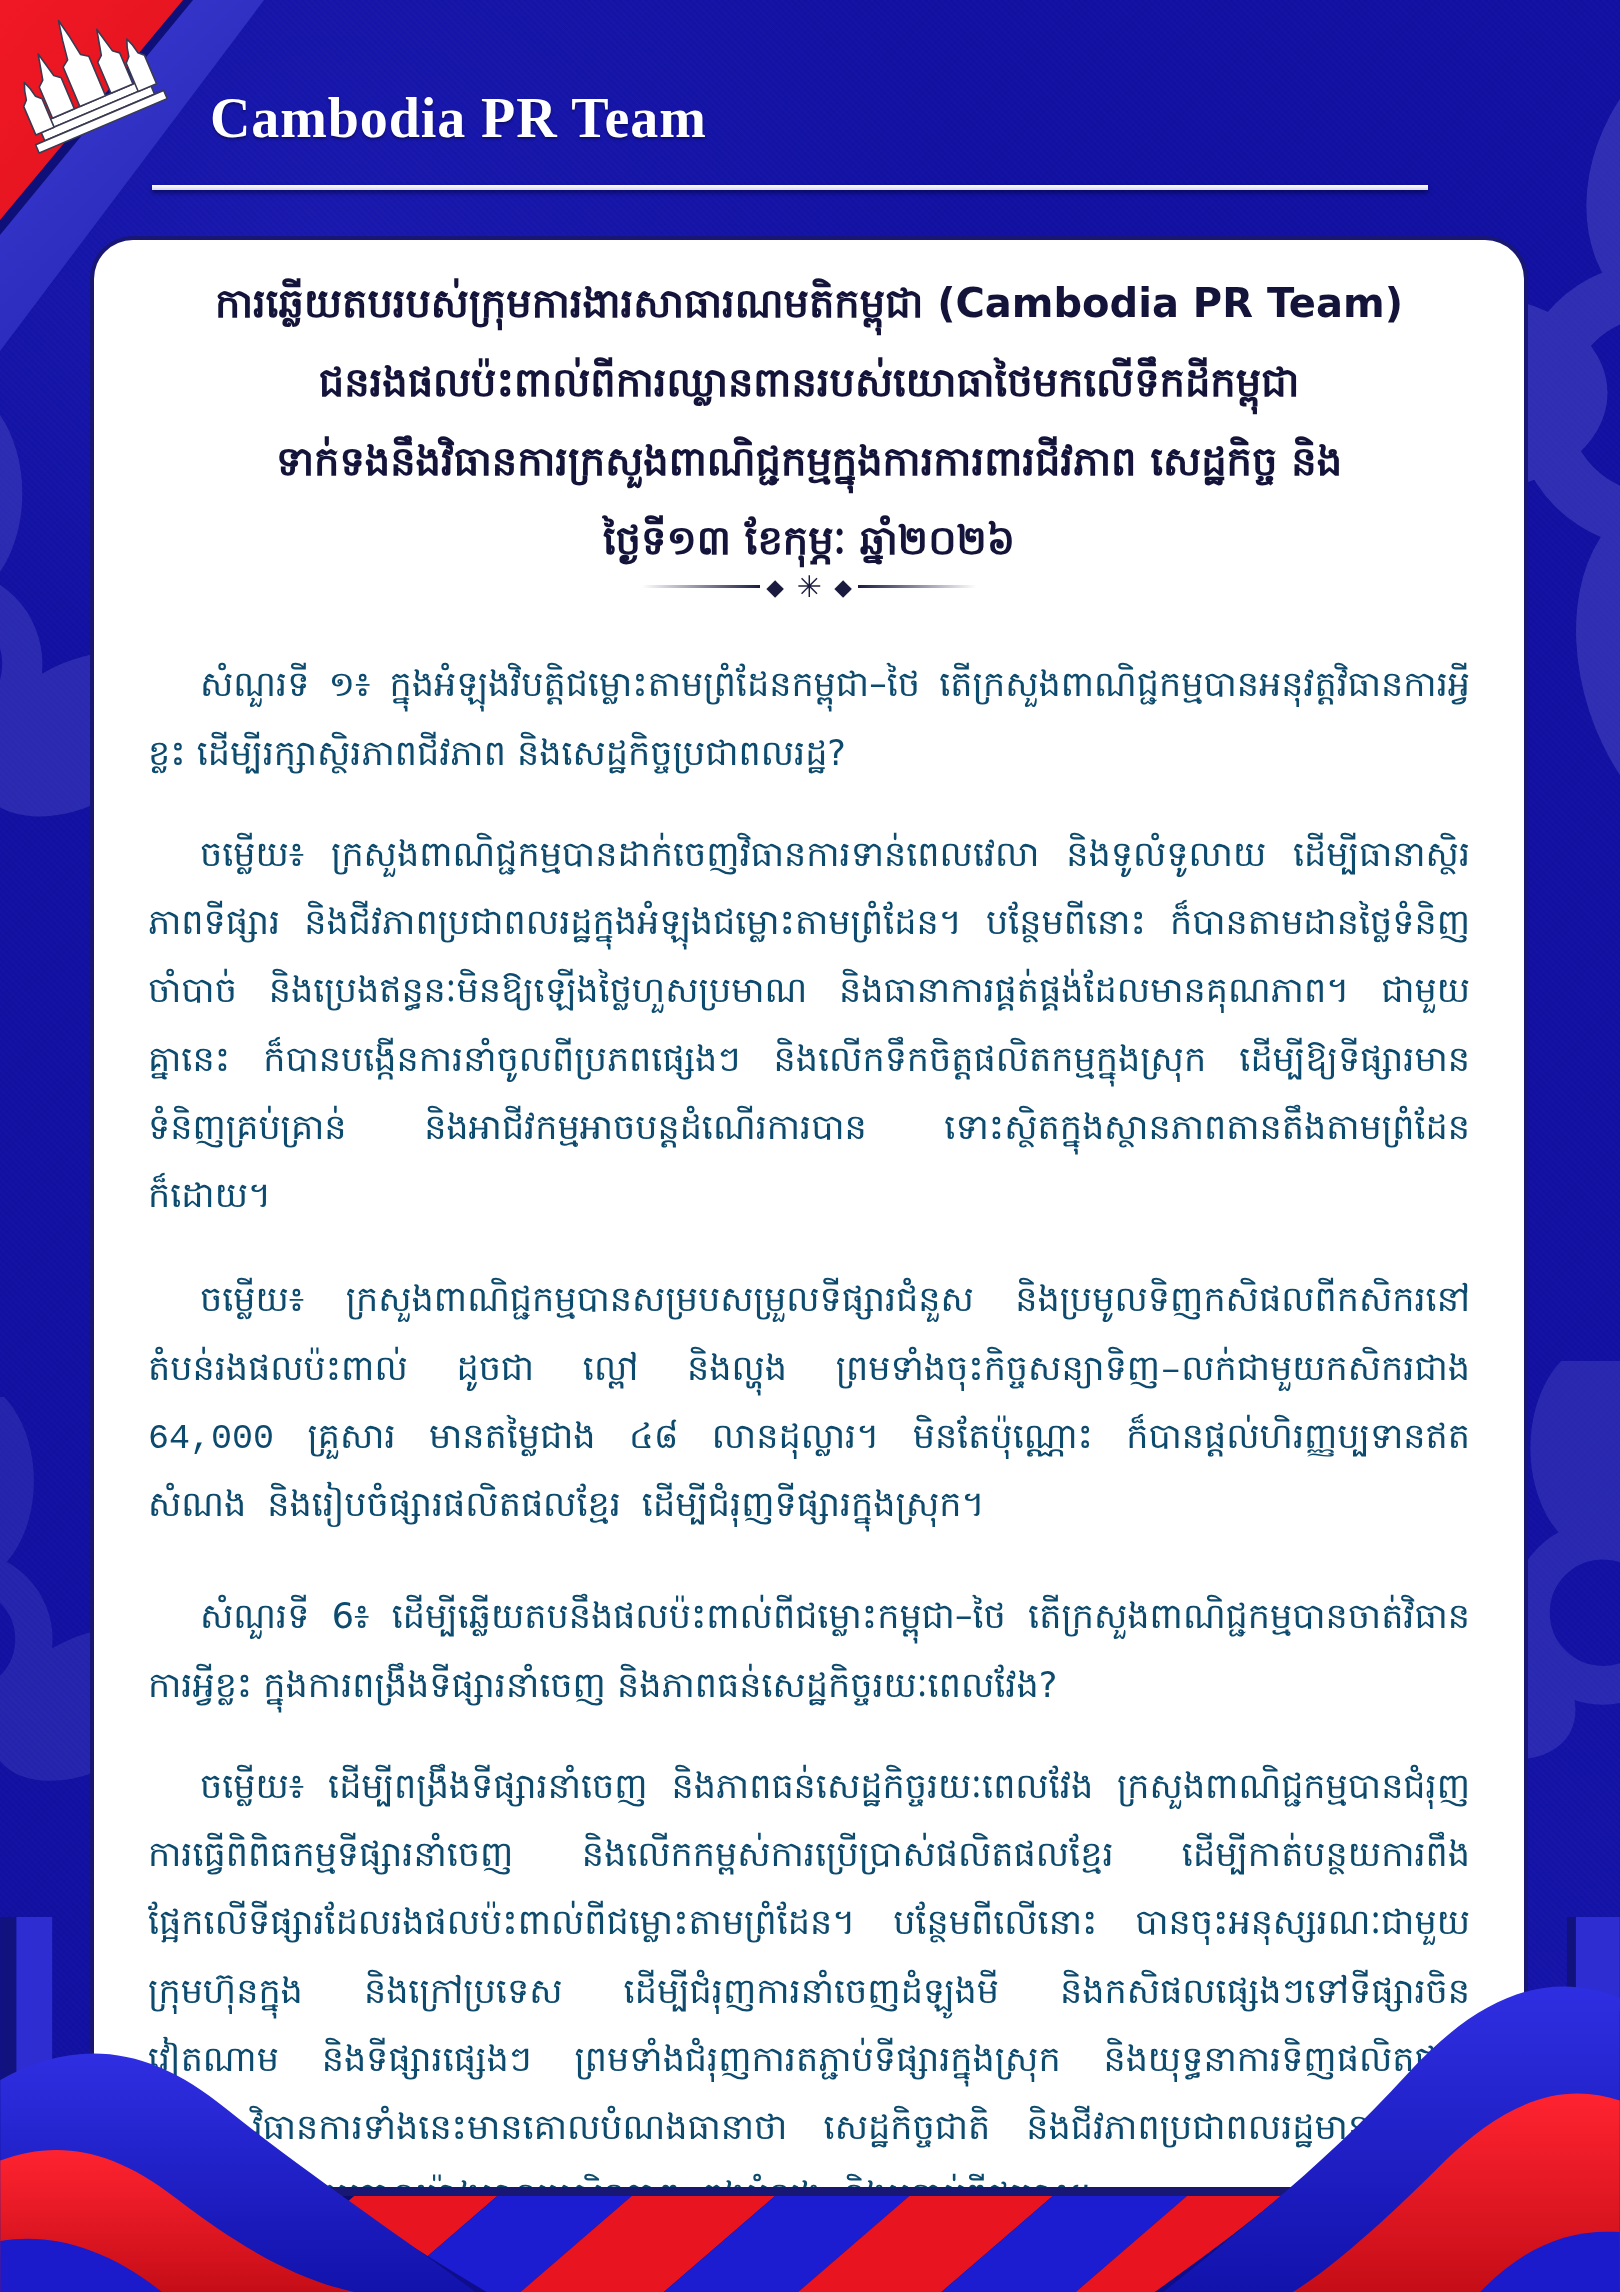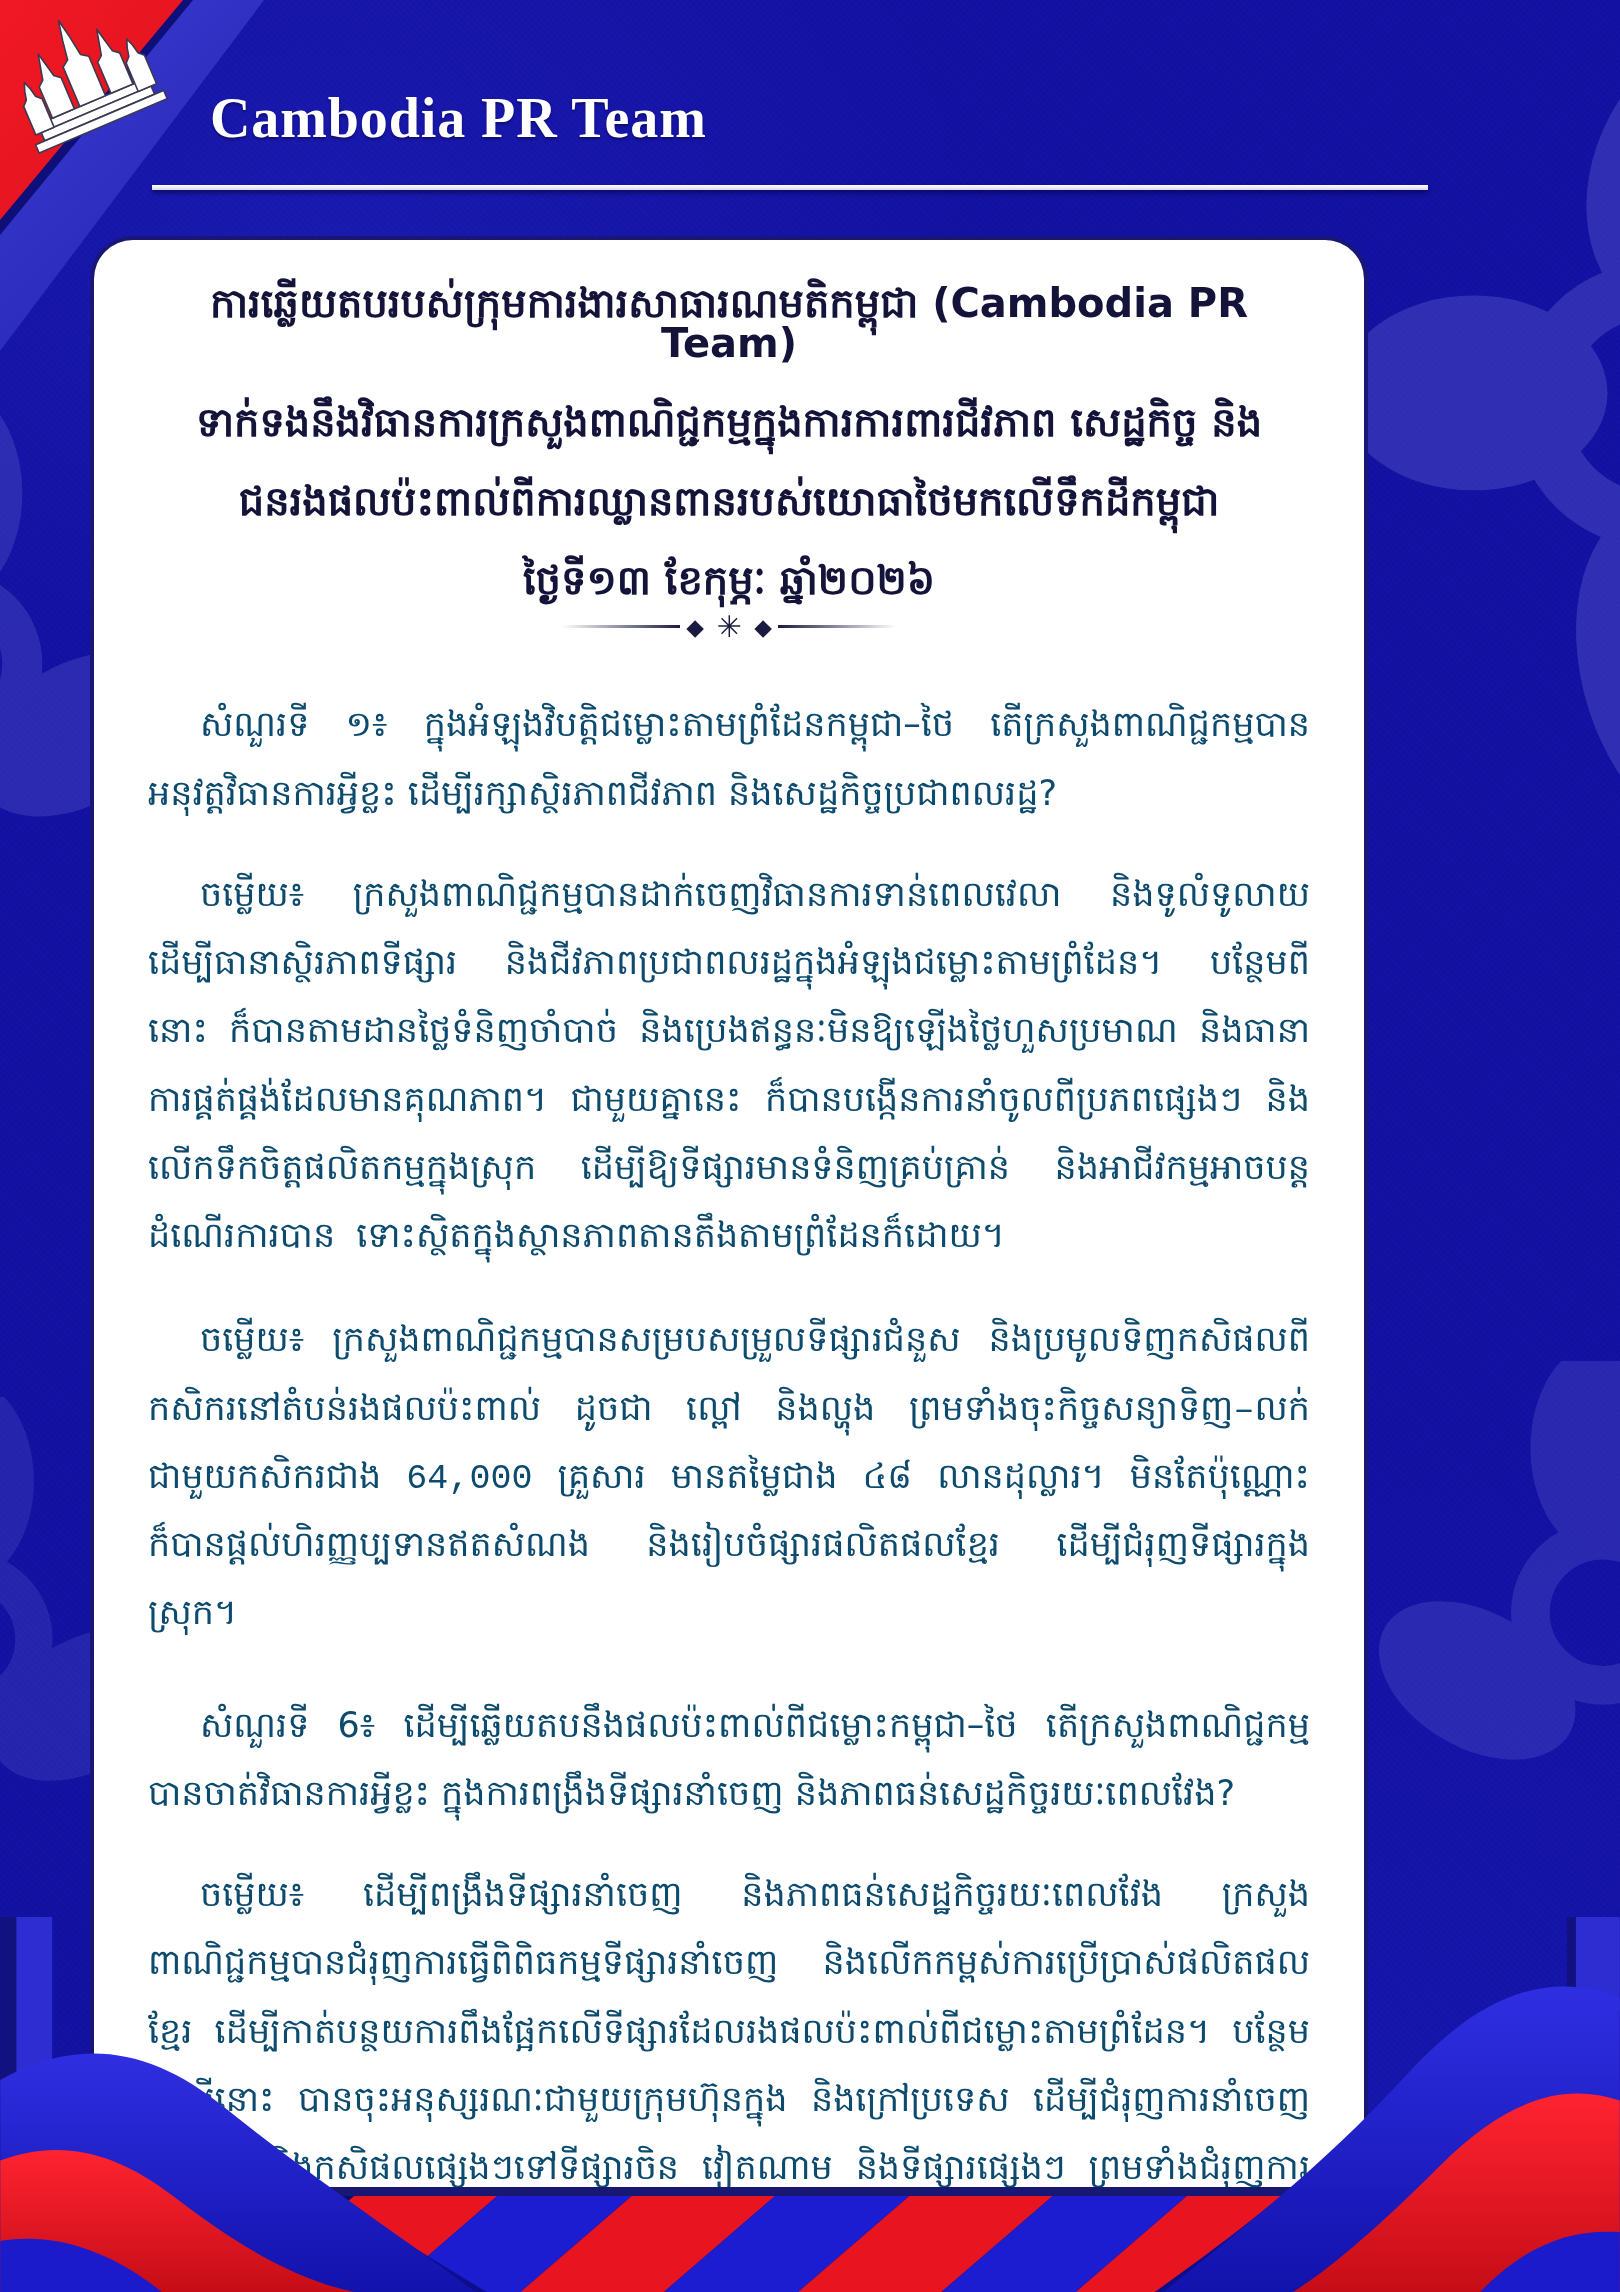--- a/index.html
+++ b/index.html
@@ -34,21 +34,21 @@
     background:linear-gradient(135deg,#3c3cd2,#1a1aa8);
     clip-path:polygon(0 0,264px 0,0 351px);}
   .flag-band-edge{position:absolute;inset:0;background:#0f0f7a;
     clip-path:polygon(0 0,193px 0,0 235px);}
   .flag-red{position:absolute;inset:0;
     background:linear-gradient(130deg,#f01824,#cf0f1a);
     clip-path:polygon(0 0,183px 0,0 220px);}
   .angkor{position:absolute;left:9px;top:10.7px;width:159px;transform:rotate(-23deg);transform-origin:40% 60%;}
   
   .card{
-    position:absolute;left:90px;top:236px;width:1278px;height:1960px;z-index:2;
+    position:absolute;left:90px;top:236px;width:1438px;height:1960px;z-index:2;
     background:#ffffff;border:4.5px solid #181874;border-bottom-width:9px;
     border-radius:43px;box-sizing:border-box;
     padding:43px 54px 21.5px 54px;
     display:flex;flex-direction:column;overflow:hidden;}
   .doc-title{color:#14143a;font-weight:700;text-align:center;
     font-size:40px;line-height:1.0;}
   .doc-title .tline{margin:0 0 39px 0;}
   .ornament{display:flex;align-items:center;justify-content:center;
     margin:9px auto 5.4px auto;color:#1a1a40;}
   .ornament .rule{width:118px;height:2.7px;background:linear-gradient(90deg,transparent,#1a1a40);}
@@ -133,22 +133,22 @@
     <path d="M890,0 L1040,0 L890,130 L740,130 Z" fill="#1c1cd0"></path>
     <path d="M1040,0 L1200,0 L1050,130 L890,130 Z" fill="#e81420"></path>
     <path d="M1200,0 L1350,0 L1200,130 L1050,130 Z" fill="#1c1cd0"></path>
     <path d="M1350,0 L1510,0 L1360,130 L1200,130 Z" fill="#e81420"></path>
   </g>
 </svg>
 
 <div class="card">
   <div class="doc-title">
     <p class="tline">ការឆ្លើយតបរបស់ក្រុមការងារសាធារណមតិកម្ពុជា (Cambodia PR Team)</p>
+    <p class="tline">ជនរងផលប៉ះពាល់ពីការឈ្លានពានរបស់យោធាថៃមកលើទឹកដីកម្ពុជា</p>
     <p class="tline">ទាក់ទងនឹងវិធានការក្រសួងពាណិជ្ជកម្មក្នុងការការពារជីវភាព សេដ្ឋកិច្ច និង</p>
-    <p class="tline">ជនរងផលប៉ះពាល់ពីការឈ្លានពានរបស់យោធាថៃមកលើទឹកដីកម្ពុជា</p>
     <p class="tline" style="margin-bottom:0;">ថ្ងៃទី១៣ ខែកុម្ភៈ ឆ្នាំ២០២៦</p>
   </div>
 
   <div class="ornament">
     <span class="rule"></span>
     <span class="glyph">◆</span>
     <span class="glyph center">✳</span>
     <span class="glyph">◆</span>
     <span class="rule right"></span>
   </div>

